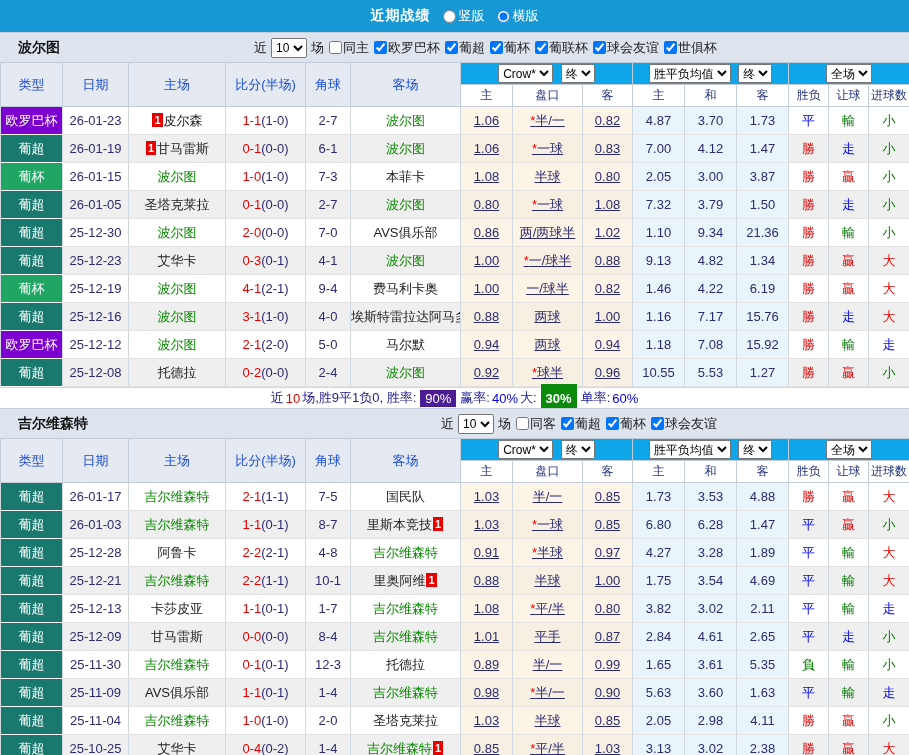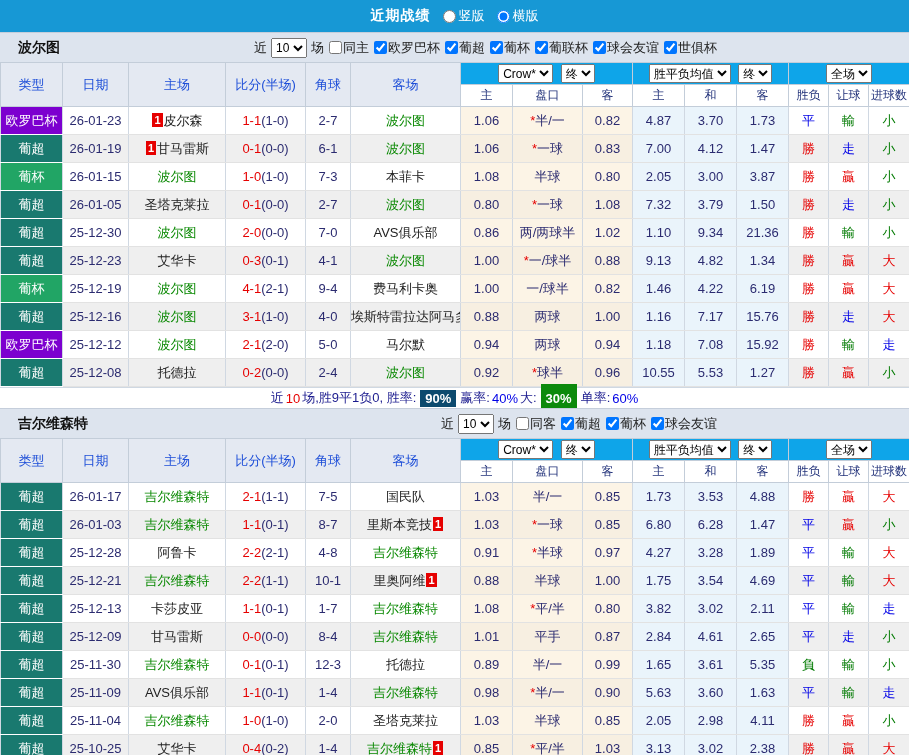--- a/index.html
+++ b/index.html
@@ -33,38 +33,38 @@
   thead tr { height:22px; }
   thead td.mainh { background:#e4e9f2; color:#1d4ed8; font-size:13px; }
   thead td.ddrow { background:#0ea5e9; }
   thead td.ddrow select { font-size:12px; height:19px; margin:0 2px; }
   thead td.subh { background:#fff; color:#22327a; font-size:12px; }
 
   tbody td { border-left:1px solid #d0d8e2; border-right:1px solid #d0d8e2; border-bottom:1px solid #e2e2e2; text-align:center; height:28px; overflow:hidden; white-space:nowrap; }
   tbody tr.even td { background:#efefef; }
   tbody tr td { background:#fff; }
   tbody td.type { color:#fff; border-bottom:1px solid #fff; font-size:13px; }
-  tbody td.odds { background:#fcf4e6 !important; color:#2b2b70; }
+  tbody td.odds { background:#fcf4e6 !important; color:#2b2b70;text-decoration:underline; }
   tbody td.avg  { background:#eaf4fb !important; color:#2b2b70; }
   tbody tr.even td.odds { background:#f7efe1 !important; }
   .num { color:#2b2b70; }
   .tm { color:#222; }
   .tm.green { color:#088800; font-weight:normal; }
   .badge1 { display:inline-block; background:#e60000; color:#fff; font-size:11px; line-height:14px; padding:0 2px; font-weight:bold; vertical-align:1px; margin:0 1px; }
   .sc-full { color:#e60000; }
   .sc-half { color:#2b2b70; }
   .star { color:#e60000; }
   .c-red{color:#e60000} .c-blue{color:#0000e6} .c-green{color:#007a00}
 
   
   .summary { height:21px; display:flex; align-items:center; justify-content:center; font-size:13px; color:#1b1b8e; border-top:1px solid #cfd8e2; }
   .summary .seg { margin:0 1px; }
   .summary .s-red { color:#e60000; }
   .summary .s-blue { color:#0000e6; }
-  .summary .s-boxred { background:#0c4a6e; color:#fff; font-weight:bold; padding:1px 5px; margin:0 3px; }
+  .summary .s-boxred { background:#4c1d95; color:#fff; font-weight:normal; padding:1px 5px; margin:0 3px; }
   .summary .s-boxgreen { background:#0c8a0c; color:#fff; font-weight:bold; padding:7px 5px; margin:0 3px; }
 </style>
 </head>
 <body>
 
 <div id="app">
 
   <div class="topbar" style="background:#1798d5;">
     <span class="title">近期战绩</span>
     <label>

